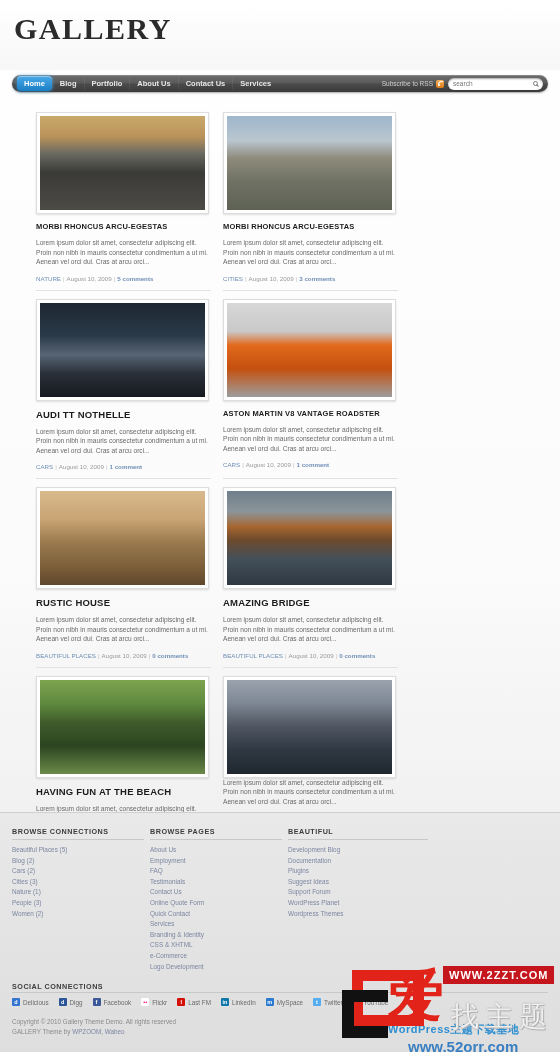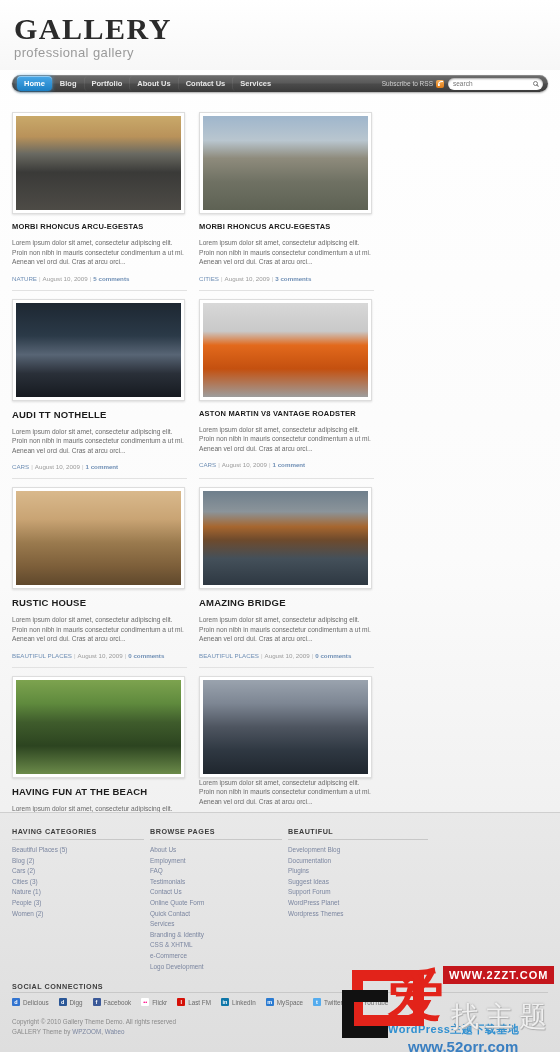--- a/index.html
+++ b/index.html
@@ -51,21 +51,21 @@
   .searchbox input { border:none; outline:none; background:transparent;
     font-family:"Liberation Sans",sans-serif; font-size:6.5px; color:#8c8c8c;
     width:76px; margin-left:5px; padding:0; }
   .search-ico { position:absolute; right:5px; top:3px; width:5px; height:5px;
     border:1px solid #7d7d7d; border-radius:50%; }
   .search-ico:after { content:""; position:absolute; right:-2px; bottom:-1.5px;
     width:3px; height:1px; background:#7d7d7d; transform:rotate(45deg); }
 
   
   .content { position:absolute; left:0; top:104px; width:560px; }
-  .grid { display:flex; flex-wrap:wrap; padding:0 6px; }
+  .grid { display:flex; flex-wrap:wrap; padding:0 6px;margin-left:24px; }
   .post { width:175px; margin:8px 6px 0 6px; padding-bottom:8px;
     border-bottom:1px solid #e2e2e2; }
   .thumb { width:173px; height:102px; border:1px solid #ddd; padding:3px;
     background:#fff; box-shadow:0 1px 2px rgba(0,0,0,.12); }
   .thumb-inner { width:100%; height:100%; background-size:cover; }
   .ptitle { font-size:9.5px; font-weight:bold; color:#1c1c1c;
     letter-spacing:.2px; line-height:12px; margin:8px 0 6px 0; }
   .ptitle.small { font-size:7.5px; line-height:10px; }
   .pexcerpt { font-size:6.6px; line-height:9.5px; color:#6a6a6a; margin-bottom:8px; }
   .pmeta { font-size:6.2px; color:#9a9a9a; }
@@ -120,21 +120,20 @@
   .wm-blue { position:absolute; left:68px; top:76px; font-size:15px; color:#3a7fc1;
     font-weight:bold; font-family:"Liberation Sans",sans-serif; }
 </style>
 </head>
 <body>
 
 <div class="page">
 
   <div class="header">
     <div class="logo-main">GALLERY</div>
-    <div class="logo-sub">professional gallery</div>
   </div>
 
   <div class="navwrap">
     <div class="navlist" id="navlist">
         <span class="navitem active">Home</span>
         <span class="navitem">Blog</span>
         <span class="navitem">Portfolio</span>
         <span class="navitem">About Us</span>
         <span class="navitem">Contact Us</span>
         <span class="navitem">Services</span>
@@ -222,21 +221,21 @@
           <div class="pexcerpt">Nunc cursus arcu ac odio faucibus et porta tellus tempor. Vestibulum ante ipsum primis in faucibus orci luctus et ultrices posuere cubilia Curae; Nunc...</div>
           <div class="pmeta"><a href="#">BEAUTIFUL PLACES</a><span class="sep">|</span><span>August 10, 2009</span><span class="sep">|</span><a href="#" class="cm" style="text-decoration: none;">0 comments</a></div>
         </div>
       </div>
 
   </div>
 
   <div class="footer">
     <div class="fcols">
       <div class="fcol">
-        <div class="fhead">HAVING CATEGORIES</div>
+        <div class="fhead">BROWSE CONNECTIONS</div>
         <ul class="flist" id="cat-list">
             <li><a href="#">Beautiful Places (5)</a></li>
             <li><a href="#">Blog (2)</a></li>
             <li><a href="#">Cars (2)</a></li>
             <li><a href="#">Cities (3)</a></li>
             <li><a href="#">Nature (1)</a></li>
             <li><a href="#">People (3)</a></li>
             <li><a href="#">Women (2)</a></li>
           </ul>
       </div>

